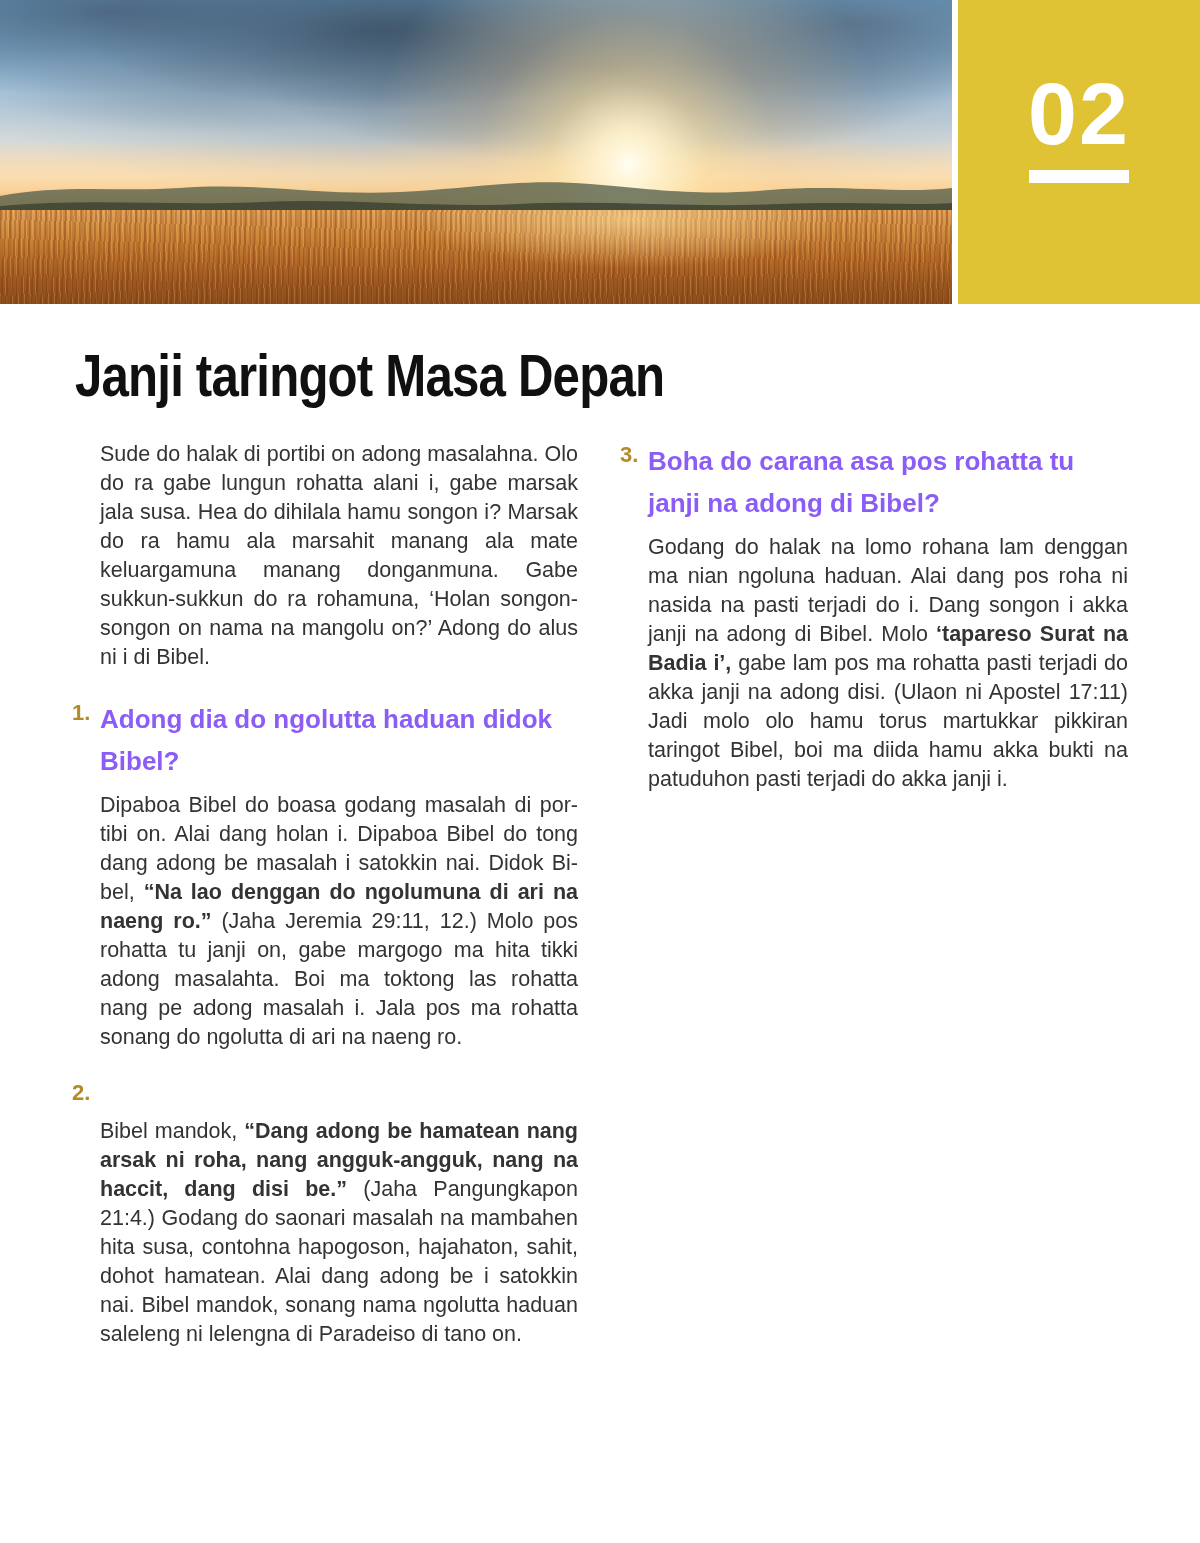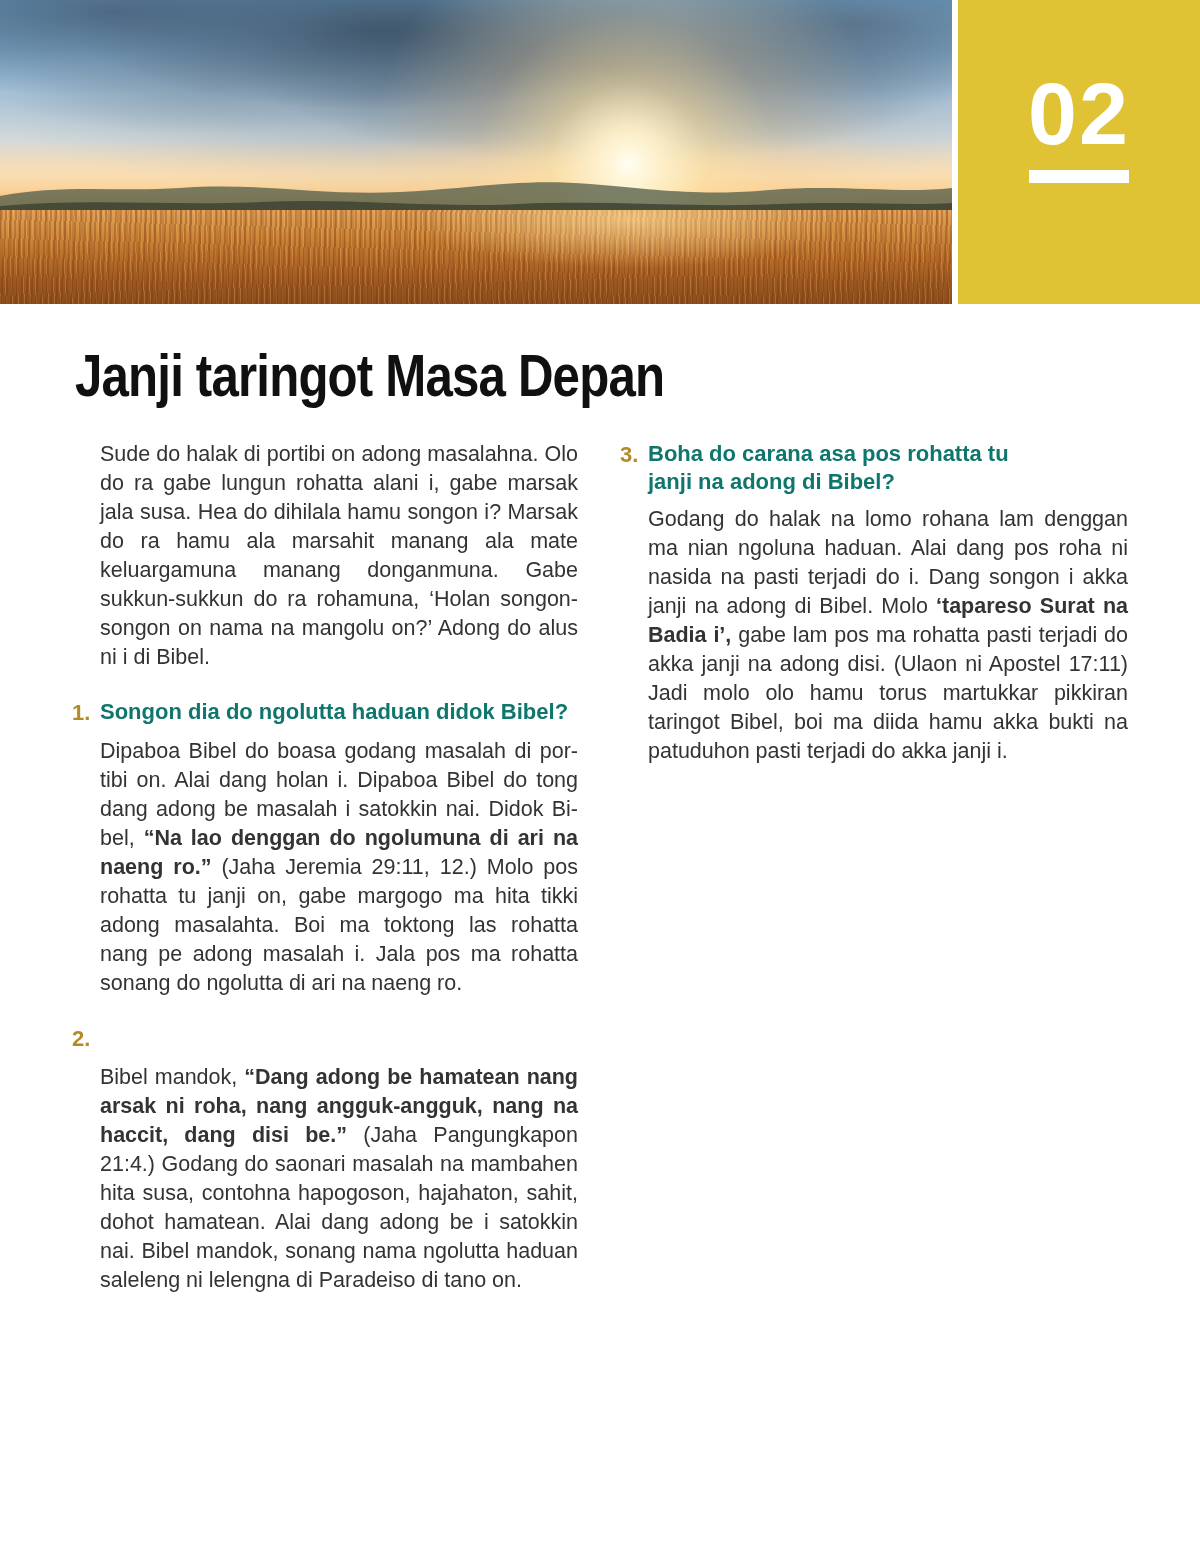--- a/index.html
+++ b/index.html
@@ -106,24 +106,24 @@
     margin: 0 0 9px 0;
   }
   .q-num {
     flex: 0 0 28px;
     color: #b38a26;
     font-weight: bold;
     font-size: 22px;
     line-height: 30px;
   }
   .q-title {
-    color: #0f766e;
+    color: #8b5cf6;
     font-weight: bold;
-    font-size: 22px;
-    line-height: 28px;
+    font-size: 26px;
+    line-height: 42px;
     white-space: pre-line;
   }
 </style>
 </head>
 <body>
 
 <div class="header">
   <div class="hero">
     <div class="sky"></div>
     <svg class="hills" viewBox="0 0 952 52" preserveAspectRatio="none">
@@ -140,21 +140,21 @@
 
 <h1 class="page-title">Janji taringot Masa Depan</h1>
 
 <div class="cols">
   <div class="col-left">
     <p class="body-par">Sude do halak di portibi on adong masalahna. Olo do ra gabe lungun rohatta alani i, gabe marsak jala susa. Hea do dihilala hamu so­ngon i? Marsak do ra hamu ala marsahit ma­nang ala mate keluargamuna manang dongan­muna. Gabe sukkun-sukkun do ra rohamuna, ‘Holan songon-songon on nama na mangolu on?’ Adong do alus ni i di Bibel.</p>
 
     <section>
       <div class="q-head">
         <span class="q-num">1.</span>
-        <h2 class="q-title">Songon dia do ngolutta haduan didok Bibel?</h2>
+        <h2 class="q-title">Adong dia do ngolutta haduan didok Bibel?</h2>
       </div>
       <p class="body-par"><span>Dipaboa Bibel do boasa godang masalah di por­tibi on. Alai dang holan i. Dipaboa Bibel do tong dang adong be masalah i satokkin nai. Didok Bi­bel, </span><span class="bold">“Na lao denggan do ngolumuna di ari na naeng ro.”</span><span> (Jaha Jeremia 29:11, 12.) Molo pos rohatta tu janji on, gabe margogo ma hita tikki adong masalahta. Boi ma toktong las rohatta nang pe adong masalah i. Jala pos ma rohatta sonang do ngolutta di ari na naeng ro.</span></p>
     </section>
 
     <section>
       <div class="q-head">
         <span class="q-num">2.</span>
       </div>
       <p class="body-par"><span>Bibel mandok, </span><span class="bold">“Dang adong be hamatean nang arsak ni roha, nang angguk-angguk, nang na haccit, dang disi be.”</span><span> (Jaha Pangung­kapon 21:4.) Godang do saonari masalah na mambahen hita susa, contohna hapogoson, hajahaton, sahit, dohot hamatean. Alai dang adong be i satokkin nai. Bibel mandok, sonang nama ngolutta haduan saleleng ni lelengna di Paradeiso di tano on.</span></p>
     </section>

